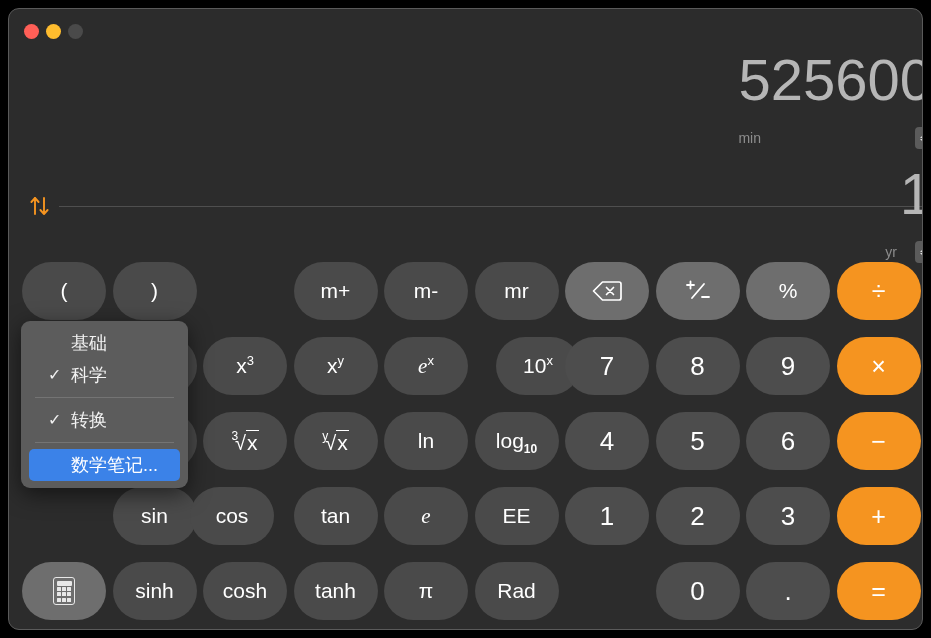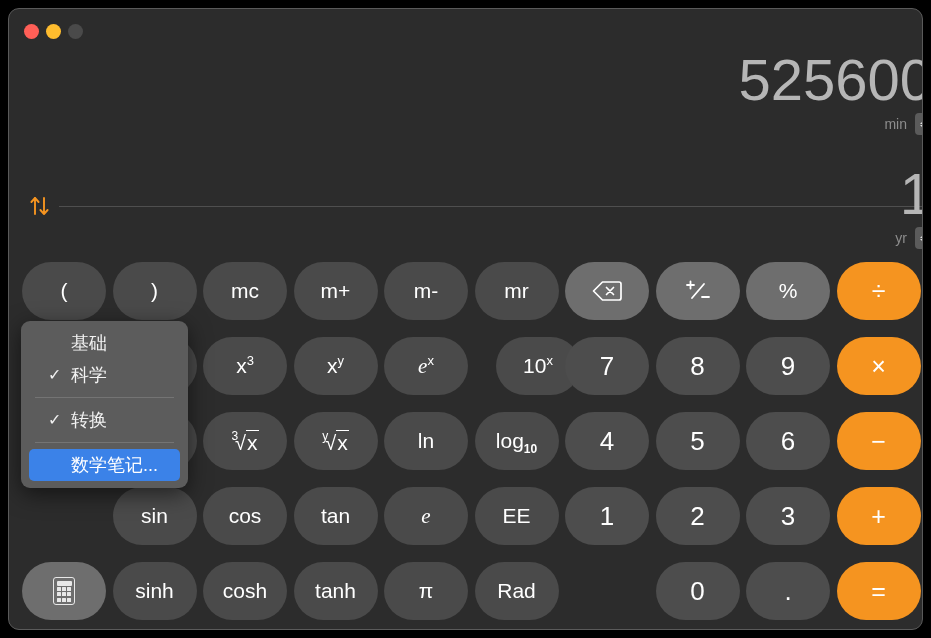--- a/index.html
+++ b/index.html
@@ -61,23 +61,23 @@
     color: #b6b6b6;
     font-size: 58px;
     font-weight: 300;
     letter-spacing: 0px;
     line-height: 62px;
     white-space: nowrap;
   }
   .unit-row {
     display: flex;
     align-items: center;
-    justify-content: flex-end;
-    gap: 8px;
-    margin-top: 2px;
+    justify-content: space-between;
+    gap: 18px;
+    margin-top: 16px;
   }
   .unit-label {
     color: #8d8d8d;
     font-size: 14px;
     font-weight: 400;
   }
   .stepper {
     width: 17px;
     height: 22px;
     background: #5b5b5b;
@@ -304,23 +304,20 @@
   </div>
 
   <div id="keypad">
       <div class="key-row" style="top: 0px;">
         <div class="key func" style="left: 0px; width: 84px;">
           <span>(</span>
         </div>
         <div class="key func" style="left: 90.5px; width: 84px;">
           <span>)</span>
         </div>
-        <div class="key func" style="left: 181px; width: 84px;">
-          <span>mc</span>
-        </div>
         <div class="key func" style="left: 271.5px; width: 84px;">
           <span>m+</span>
         </div>
         <div class="key func" style="left: 362px; width: 84px;">
           <span>m-</span>
         </div>
         <div class="key func" style="left: 452.5px; width: 84px;">
           <span>mr</span>
         </div>
         <div class="key light" style="left: 543px; width: 84px;">
@@ -414,21 +411,21 @@
           <span>6</span>
         </div>
         <div class="key accent" style="left: 814.5px; width: 84px;">
           <span>−</span>
         </div>
       </div>
       <div class="key-row" style="top: 225px;">
         <div class="key func" style="left: 90.5px; width: 84px;">
           <span>sin</span>
         </div>
-        <div class="key func" style="left: 181px; width: 84px;">
+        <div class="key func" style="left: 168px; width: 84px;">
           <span>cos</span>
         </div>
         <div class="key func" style="left: 271.5px; width: 84px;">
           <span>tan</span>
         </div>
         <div class="key func" style="left: 362px; width: 84px;">
           <span class="ital">e</span>
         </div>
         <div class="key func" style="left: 452.5px; width: 84px;">
           <span>EE</span>

